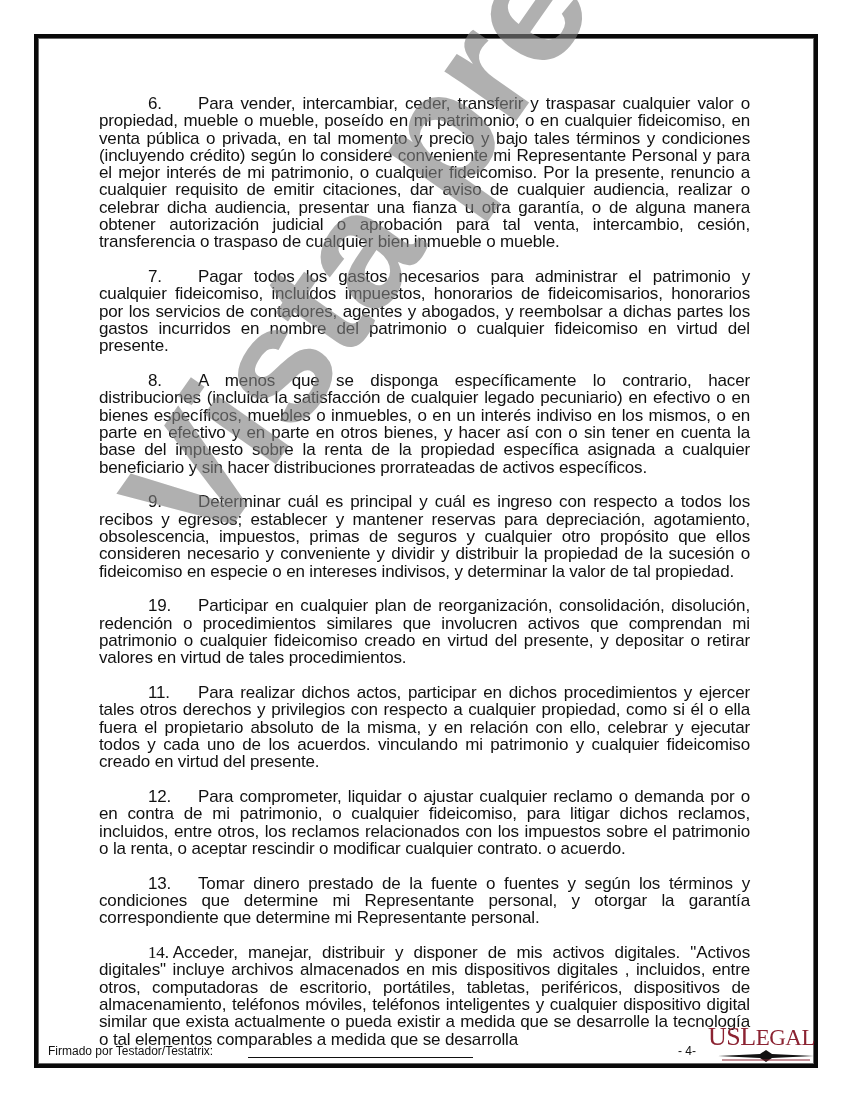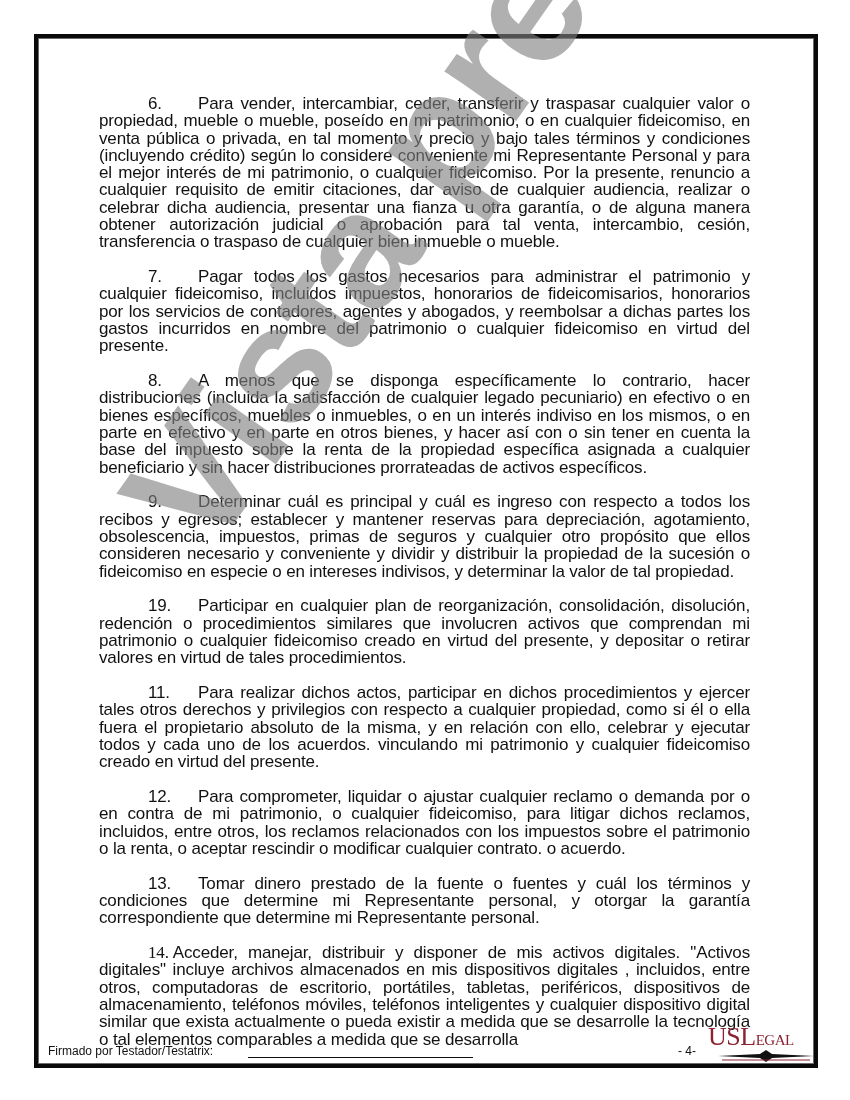--- a/index.html
+++ b/index.html
@@ -109,42 +109,42 @@
       position: absolute;
       left: 2px;
       top: 0;
       font-family: "Liberation Serif", serif;
       font-size: 26px;
       color: #8b2332;
       letter-spacing: -0.5px;
       line-height: 26px;
     }
     .logo .wordmark .small {
-      font-size: 15px;
+      font-size: 23px;
     }
     .logo svg {
       position: absolute;
       left: 10px;
       top: 26px;
     }
   </style>
 </head>
 <body>
 
 <div class="frame"></div>
 
 <div class="content">
   <p class="para"><span class="num">6.</span><span>Para vender, intercambiar, ceder, transferir y traspasar cualquier valor o propiedad, mueble o mueble, poseído en mi patrimonio, o en cualquier fideicomiso, en venta pública o privada, en tal momento y precio y bajo tales términos y condiciones (incluyendo crédito) según lo considere conveniente mi Representante Personal y para el mejor interés de mi patrimonio, o cualquier fideicomiso. Por la presente, renuncio a cualquier requisito de emitir citaciones, dar aviso de cualquier audiencia, realizar o celebrar dicha audiencia, presentar una fianza u otra garantía, o de alguna manera obtener autorización judicial o aprobación para tal venta, intercambio, cesión, transferencia o traspaso de cualquier bien inmueble o mueble.</span></p>
   <p class="para"><span class="num">7.</span><span>Pagar todos los gastos necesarios para administrar el patrimonio y cualquier fideicomiso, incluidos impuestos, honorarios de fideicomisarios, honorarios por los servicios de contadores, agentes y abogados, y reembolsar a dichas partes los gastos incurridos en nombre del patrimonio o cualquier fideicomiso en virtud del presente.</span></p>
   <p class="para"><span class="num">8.</span><span>A menos que se disponga específicamente lo contrario, hacer distribuciones (incluida la satisfacción de cualquier legado pecuniario) en efectivo o en bienes específicos, muebles o inmuebles, o en un interés indiviso en los mismos, o en parte en efectivo y en parte en otros bienes, y hacer así con o sin tener en cuenta la base del impuesto sobre la renta de la propiedad específica asignada a cualquier beneficiario y sin hacer distribuciones prorrateadas de activos específicos.</span></p>
   <p class="para"><span class="num">9.</span><span>Determinar cuál es principal y cuál es ingreso con respecto a todos los recibos y egresos; establecer y mantener reservas para depreciación, agotamiento, obsolescencia, impuestos, primas de seguros y cualquier otro propósito que ellos consideren necesario y conveniente y dividir y distribuir la propiedad de la sucesión o fideicomiso en especie o en intereses indivisos, y determinar la valor de tal propiedad.</span></p>
   <p class="para"><span class="num">19.</span><span>Participar en cualquier plan de reorganización, consolidación, disolución, redención o procedimientos similares que involucren activos que comprendan mi patrimonio o cualquier fideicomiso creado en virtud del presente, y depositar o retirar valores en virtud de tales procedimientos.</span></p>
   <p class="para"><span class="num">11.</span><span>Para realizar dichos actos, participar en dichos procedimientos y ejercer tales otros derechos y privilegios con respecto a cualquier propiedad, como si él o ella fuera el propietario absoluto de la misma, y en relación con ello, celebrar y ejecutar todos y cada uno de los acuerdos. vinculando mi patrimonio y cualquier fideicomiso creado en virtud del presente.</span></p>
   <p class="para"><span class="num">12.</span><span>Para comprometer, liquidar o ajustar cualquier reclamo o demanda por o en contra de mi patrimonio, o cualquier fideicomiso, para litigar dichos reclamos, incluidos, entre otros, los reclamos relacionados con los impuestos sobre el patrimonio o la renta, o aceptar rescindir o modificar cualquier contrato. o acuerdo.</span></p>
-  <p class="para"><span class="num">13.</span><span>Tomar dinero prestado de la fuente o fuentes y cuál los términos y condiciones que determine mi Representante personal, y otorgar la garantía correspondiente que determine mi Representante personal.</span></p>
+  <p class="para"><span class="num">13.</span><span>Tomar dinero prestado de la fuente o fuentes y según los términos y condiciones que determine mi Representante personal, y otorgar la garantía correspondiente que determine mi Representante personal.</span></p>
   <p class="para compact"><span class="num">14.</span><span>Acceder, manejar, distribuir y disponer de mis activos digitales. "Activos digitales" incluye archivos almacenados en mis dispositivos digitales , incluidos, entre otros, computadoras de escritorio, portátiles, tabletas, periféricos, dispositivos de almacenamiento, teléfonos móviles, teléfonos inteligentes y cualquier dispositivo digital similar que exista actualmente o pueda existir a medida que se desarrolle la tecnología o tal elementos comparables a medida que se desarrolla</span></p>
 </div>
 
 <div class="watermark">
   <span>Vista previa</span>
 </div>
 
 <div class="footer">
   <span class="sig-label">Firmado por Testador/Testatrix:</span>
   <span class="sig-line"></span>

